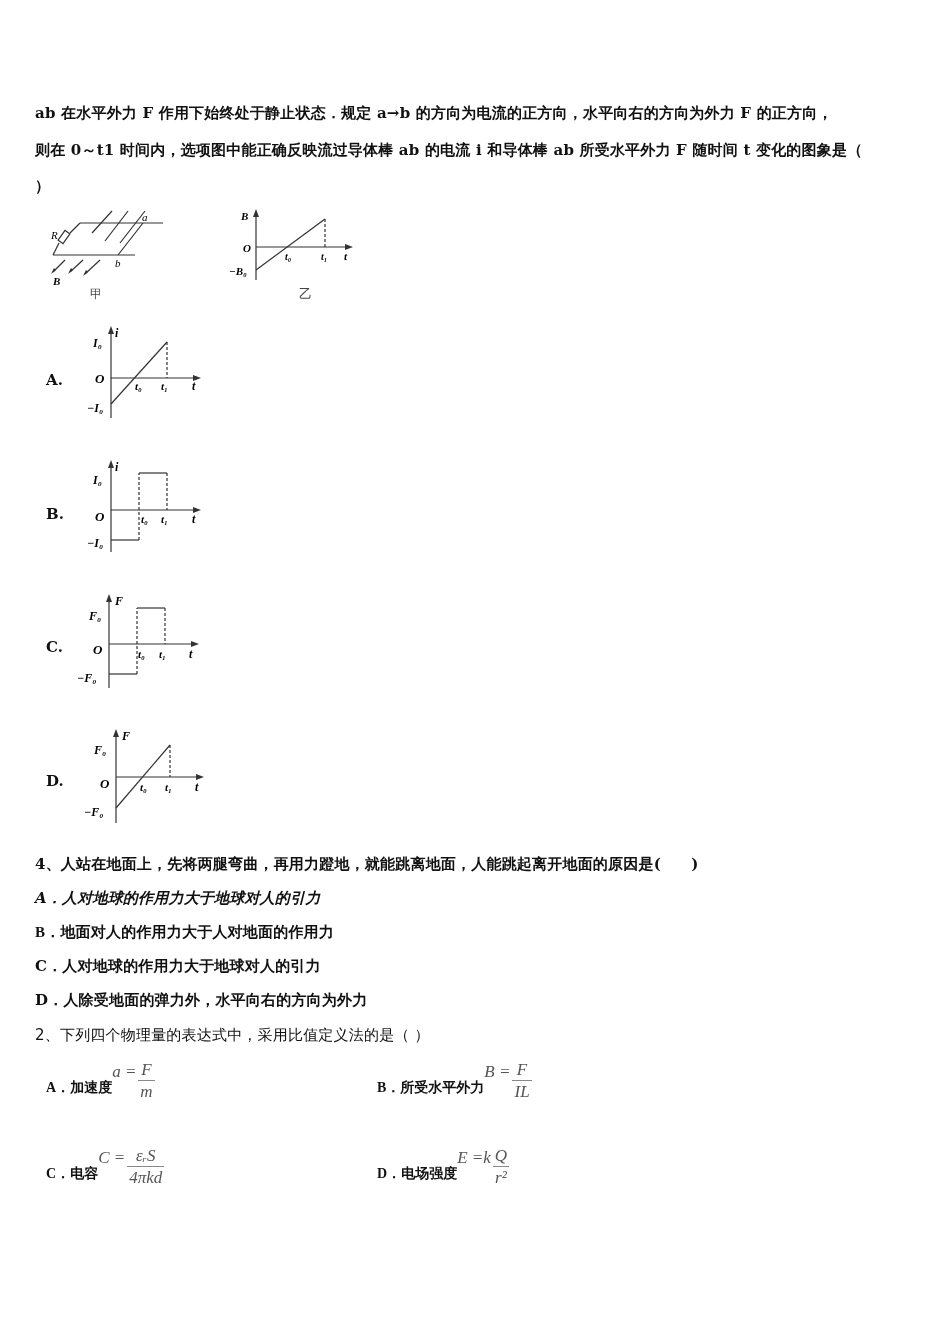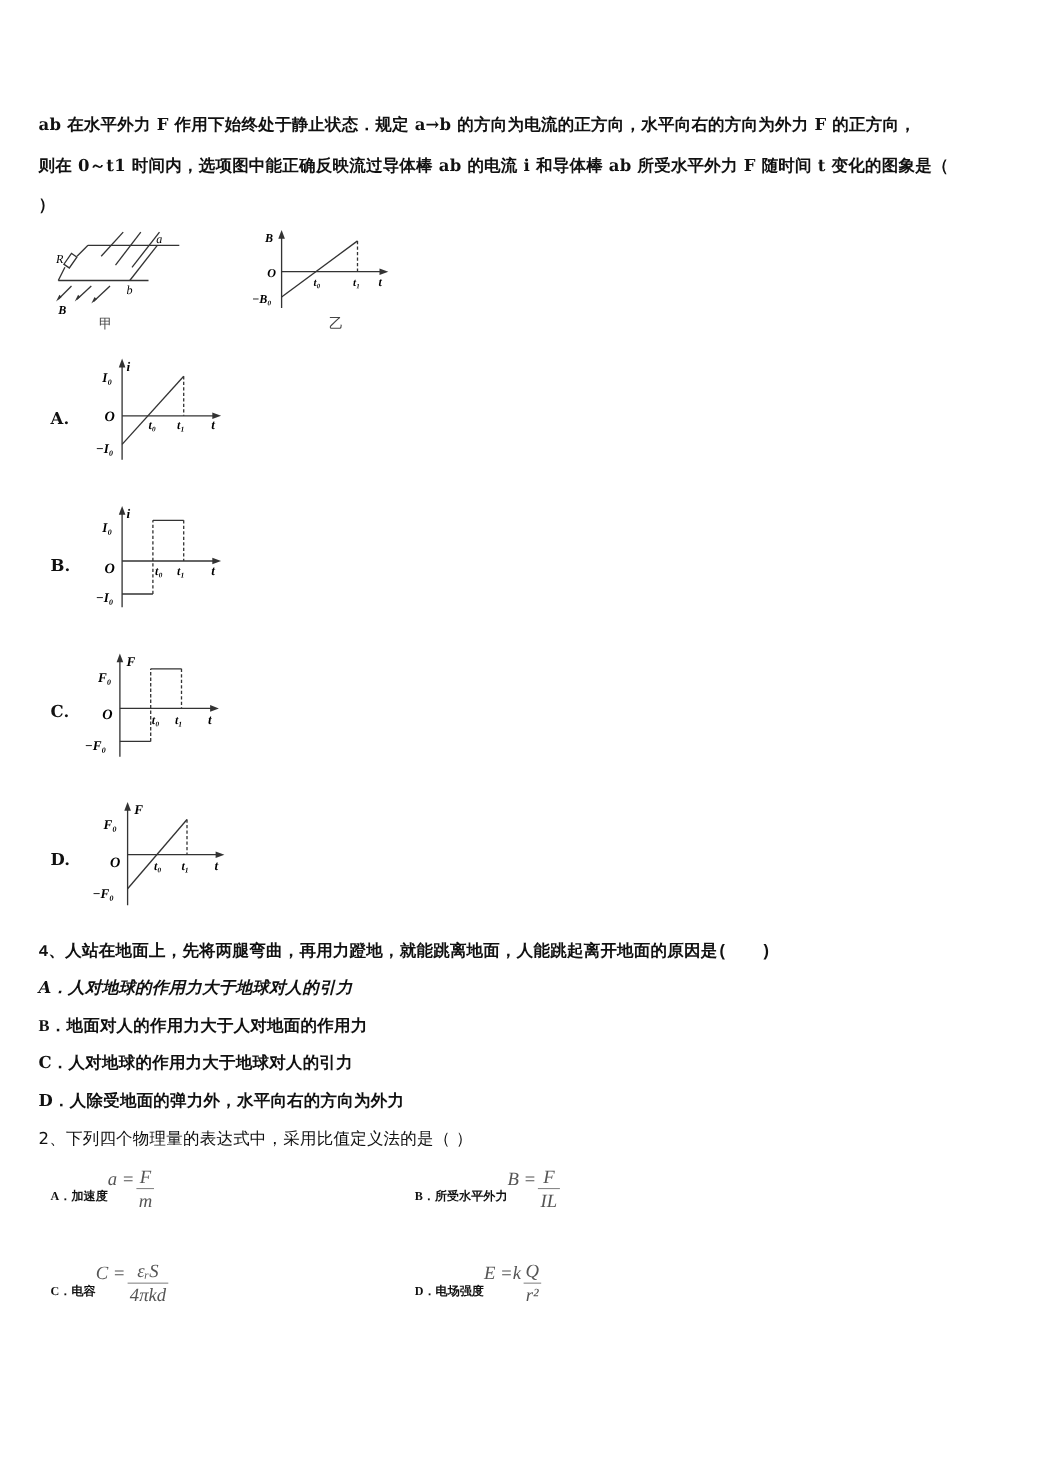--- a/index.html
+++ b/index.html
@@ -8,21 +8,21 @@
   .line { position: absolute; left: 35px; font-size: 15px; font-weight: bold; white-space: nowrap; letter-spacing: 0.2px; }
   .opt-label { position: absolute; font-size: 15px; font-weight: bold; }
   .fig { position: absolute; }
   .fig svg { display: block; }
   .math { font-family: "Liberation Serif", "DejaVu Serif", serif; font-style: italic; color: #555; font-weight: normal; }
   .frac { display: inline-block; vertical-align: middle; text-align: center; margin-left: 2px; }
   .frac .num { display: block; padding: 0 2px; border-bottom: 1px solid #888; line-height: 20px; font-size: 17px; }
   .frac .den { display: block; padding: 0 2px; line-height: 22px; font-size: 17px; }
   .eq { font-size: 17px; vertical-align: middle; position: relative; top: -10px; }
   .formula { position: absolute; display: flex; align-items: center; }
-  .formula .zh { font-size: 11px; font-weight: bold; font-family: "DejaVu Sans", sans-serif; position: relative; top: 6px; }
+  .formula .zh { font-size: 14px; font-weight: bold; font-family: "DejaVu Sans", sans-serif; position: relative; top: 6px; }
 </style>
 </head>
 <body>
 
 <div class="line" style="top:104px;">ab 在水平外力 F 作用下始终处于静止状态．规定 a→b 的方向为电流的正方向，水平向右的方向为外力 F 的正方向，</div>
 <div class="line" style="top:141px;text-align:right;">则在 0～t1 时间内，选项图中能正确反映流过导体棒 ab 的电流 i 和导体棒 ab 所受水平外力 F 随时间 t 变化的图象是（</div>
 <div class="line" style="top:177px;">）</div>
 
 <div class="fig" style="left:45px; top:205px;">
   <svg width="125" height="100" viewBox="0 0 125 100">
@@ -154,21 +154,21 @@
     <text x="40" y="15" font-size="12" font-style="italic" font-weight="bold" font-family="Liberation Serif, serif">F</text>
     <text x="12" y="29" font-size="12" font-style="italic" font-weight="bold" font-family="Liberation Serif, serif">F₀</text>
     <text x="18" y="63" font-size="13" font-style="italic" font-weight="bold" font-family="Liberation Serif, serif">O</text>
     <text x="2" y="91" font-size="12" font-style="italic" font-weight="bold" font-family="Liberation Serif, serif">−F₀</text>
     <text x="58" y="66" font-size="11" font-style="italic" font-weight="bold" font-family="Liberation Serif, serif">t₀</text>
     <text x="83" y="66" font-size="11" font-style="italic" font-weight="bold" font-family="Liberation Serif, serif">t₁</text>
     <text x="113" y="66" font-size="12" font-style="italic" font-weight="bold" font-family="Liberation Serif, serif">t</text>
   </svg>
 </div>
 
-<div class="line" style="top:855px;font-family:Liberation Mono, monospace;">4、人站在地面上，先将两腿弯曲，再用力蹬地，就能跳离地面，人能跳起离开地面的原因是(　　)</div>
+<div class="line" style="top:855px;">4、人站在地面上，先将两腿弯曲，再用力蹬地，就能跳离地面，人能跳起离开地面的原因是(　　)</div>
 <div class="line" style="top:889px;font-style:italic;">A．人对地球的作用力大于地球对人的引力</div>
 <div class="line" style="top:923px;font-family:Liberation Serif, serif;">B．地面对人的作用力大于人对地面的作用力</div>
 <div class="line" style="top:957px;">C．人对地球的作用力大于地球对人的引力</div>
 <div class="line" style="top:991px;">D．人除受地面的弹力外，水平向右的方向为外力</div>
 
 <div class="line" style="top:1026px; font-weight:normal; font-family:'DejaVu Sans', sans-serif;">2、下列四个物理量的表达式中，采用比值定义法的是（ ）</div>
 
 <div class="formula" style="left:46px; top:1060px;">
   <span class="zh"><b style="font-family:'Liberation Serif',serif;">A．</b><span>加速度</span></span>
   <span class="math eq"><span>a</span> <span>=</span></span>

